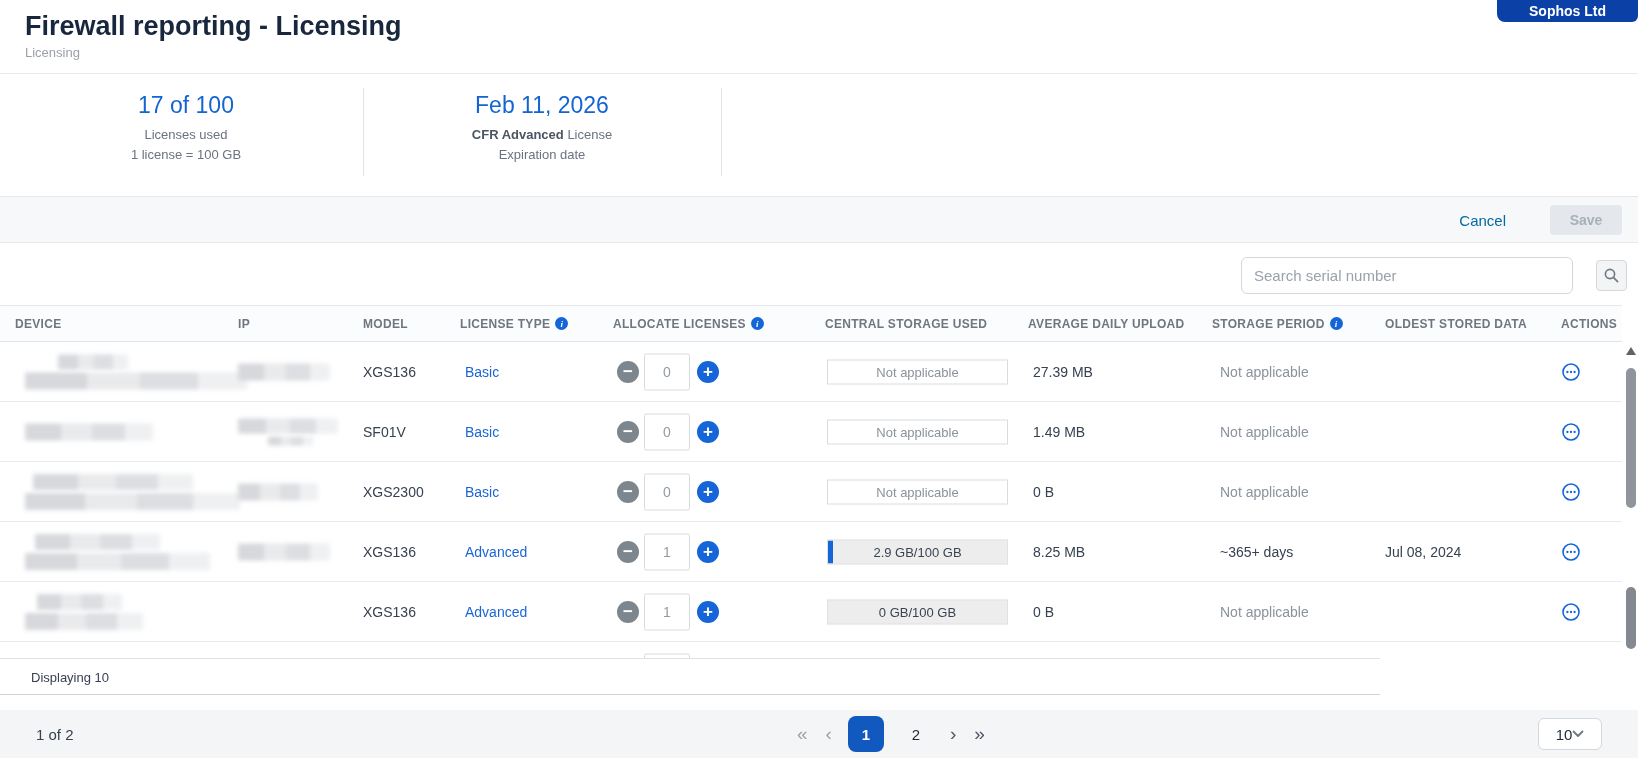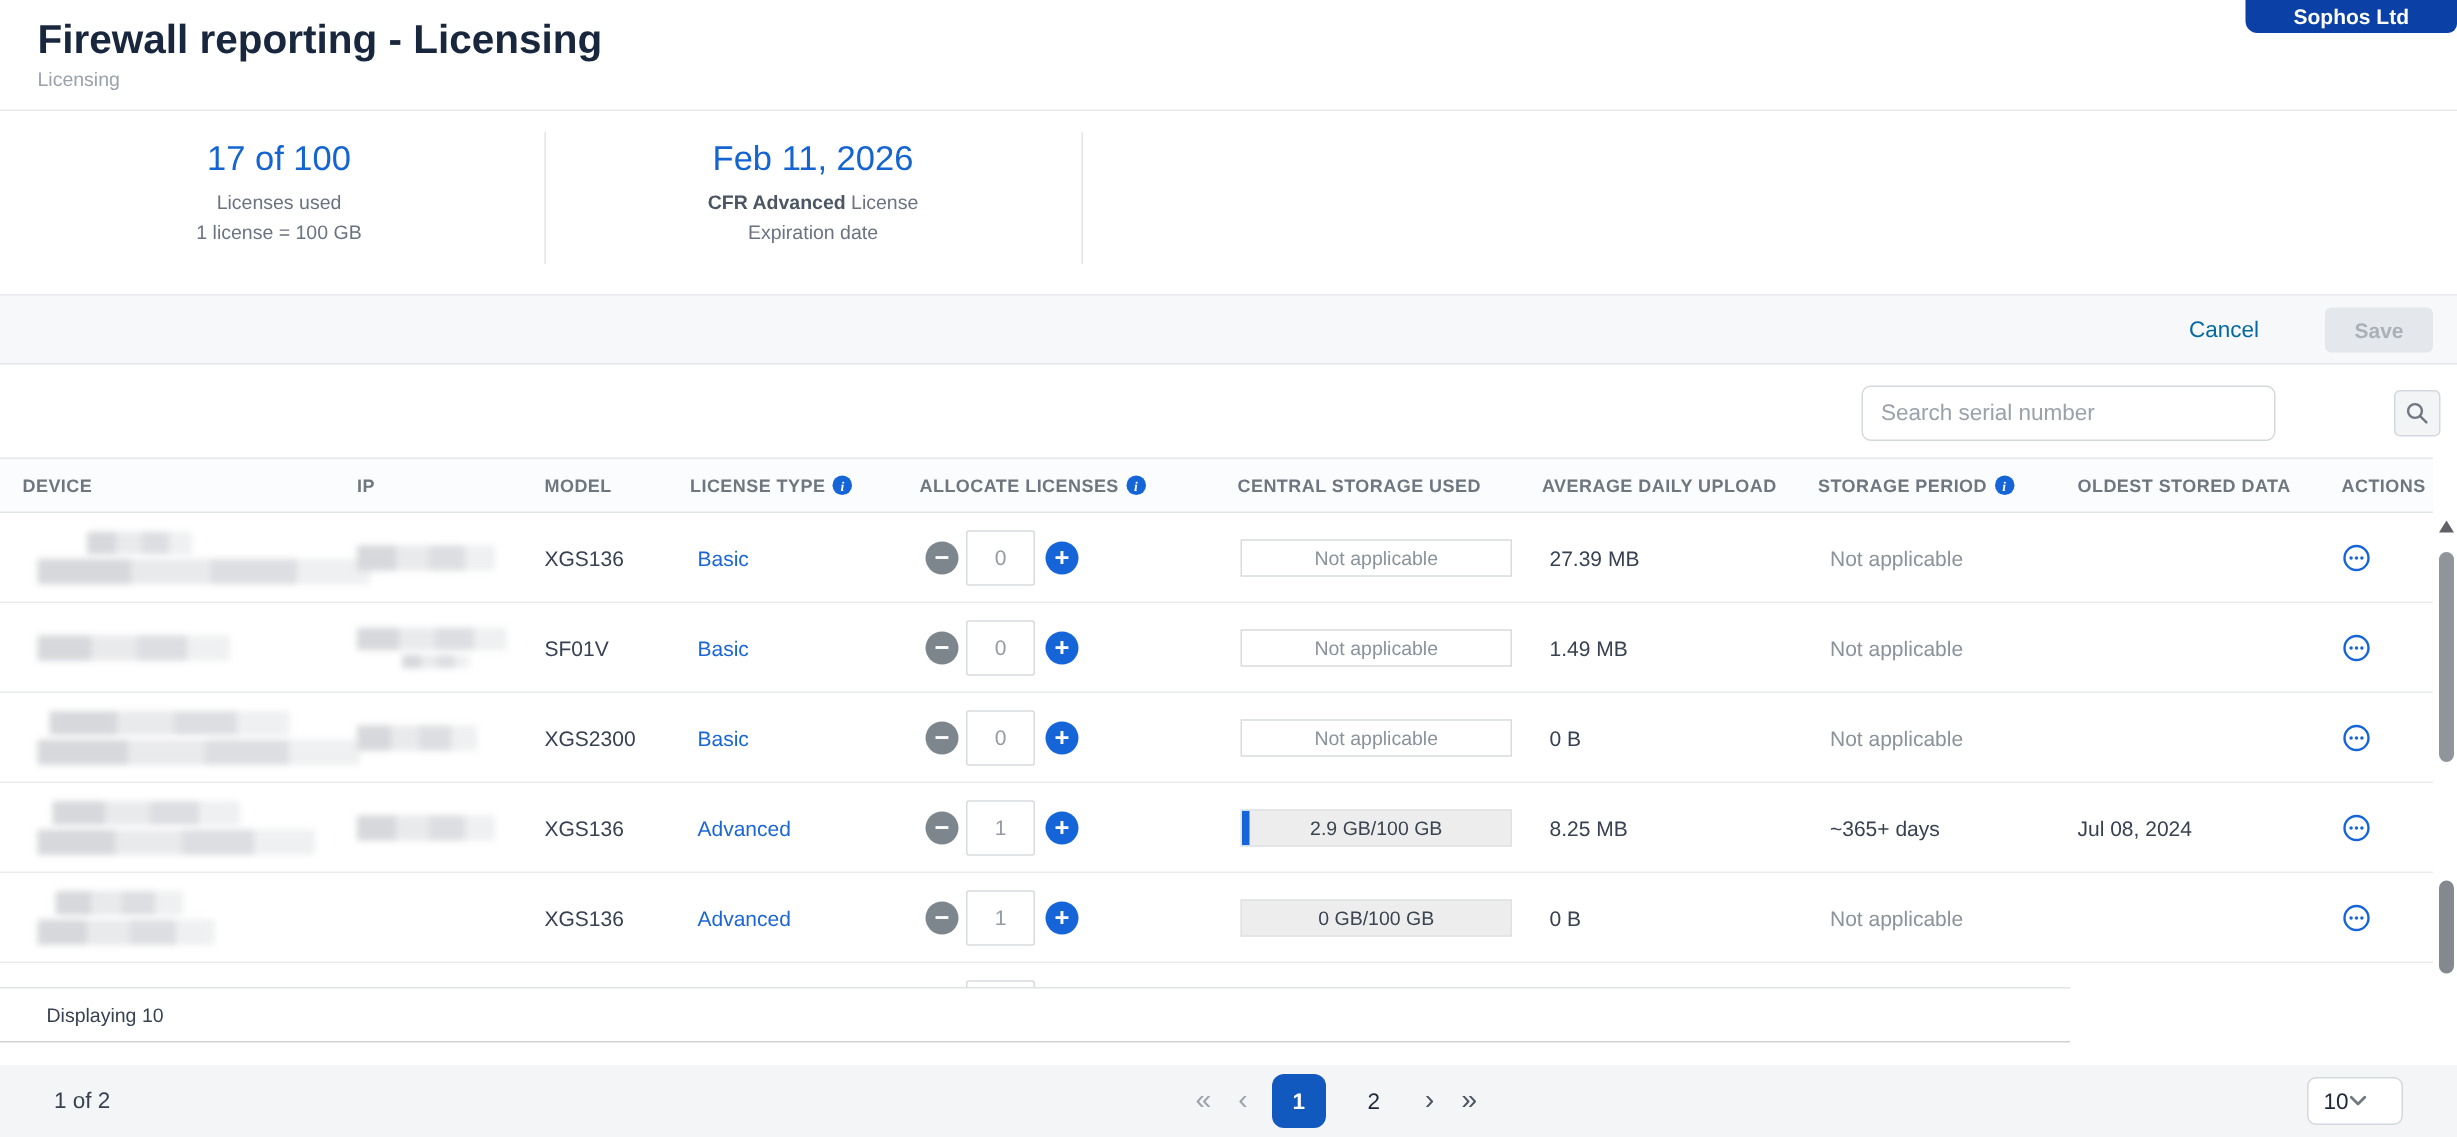--- a/index.html
+++ b/index.html
@@ -30,21 +30,21 @@
   .instr-bar { position:absolute; left:0; top:196px; width:1638px; height:47px; background:#f7f8fa;
     border-top:1px solid #e6e8eb; border-bottom:1px solid #e6e8eb; }
   .instr-text { position:absolute; left:12px; top:50%; transform:translateY(-50%); font-size:15px; color:#6b7280; }
   .cancel-link { position:absolute; right:132px; top:50%; transform:translateY(-50%); font-size:15px;
     color:#0369a1; cursor:pointer; background:none; border:none; font-family:inherit; }
   .save-btn { position:absolute; right:16px; top:50%; transform:translateY(-50%); width:72px; height:30px;
     background:#e4e7eb; color:#a8b0b8; border:none; border-radius:4px; font-size:14px; font-weight:700;
     font-family:inherit; }
 
   
-  .search-input { position:absolute; left:1241px; top:257px; width:276px; height:37px; border:1px solid #d3d8dd;
+  .search-input { position:absolute; left:1241px; top:257px; width:332px; height:37px; border:1px solid #d3d8dd;
     border-radius:6px; padding:0 12px; font-size:15px; color:#374151; font-family:inherit; outline:none; }
   .search-input::placeholder { color:#9aa1aa; }
   .search-btn { position:absolute; left:1596px; top:260px; width:31px; height:31px; background:#f2f4f6;
     border:1px solid #d3d8dd; border-radius:4px; display:flex; align-items:center; justify-content:center; }
 
   
   .thead { position:absolute; left:0; top:305px; width:1622px; height:37px; background:#fbfcfd;
     border-top:1px solid #e6e8eb; border-bottom:1px solid #e2e5e8; }
   .th { position:absolute; top:50%; transform:translateY(-50%); font-size:12px; font-weight:700;
     color:#6e7780; letter-spacing:.3px; white-space:nowrap; display:flex; align-items:center; gap:5px; }
@@ -101,21 +101,21 @@
   .page-info { position:absolute; left:36px; top:50%; transform:translateY(-50%); font-size:15px; color:#374151; }
   .pager { position:absolute; left:795px; top:50%; transform:translateY(-50%); display:flex; align-items:center; gap:14px; }
   .pager-arrow { background:none; border:none; font-size:19px; font-family:inherit; padding:0 2px; }
   .arrow-disabled { color:#9aa2ab; }
   .arrow-active { color:#4b5563; }
   .page-num { min-width:36px; height:36px; border:none; background:none; border-radius:8px; font-size:15px;
     color:#1f2937; font-family:inherit; display:flex; align-items:center; justify-content:center; }
   .page-num.active { background:#1158bf; color:#fff; font-weight:700; }
   .page-size { position:absolute; right:36px; top:50%; transform:translateY(-50%); width:64px; height:32px;
     background:#fff; border:1px solid #d3d8dd; border-radius:6px; display:flex; align-items:center;
-    justify-content:flex-start; padding:0 10px; font-size:15px; color:#1f2937; }
+    justify-content:center; padding:0 10px; font-size:15px; color:#1f2937; }
 </style>
 </head>
 <body>
 
 <div id="app">
 
   <div class="page-title">Firewall reporting - Licensing</div>
   <div class="page-subtitle">Licensing</div>
   <div class="account-badge">Sophos Ltd</div>
   <div class="hdr-divider"></div>

